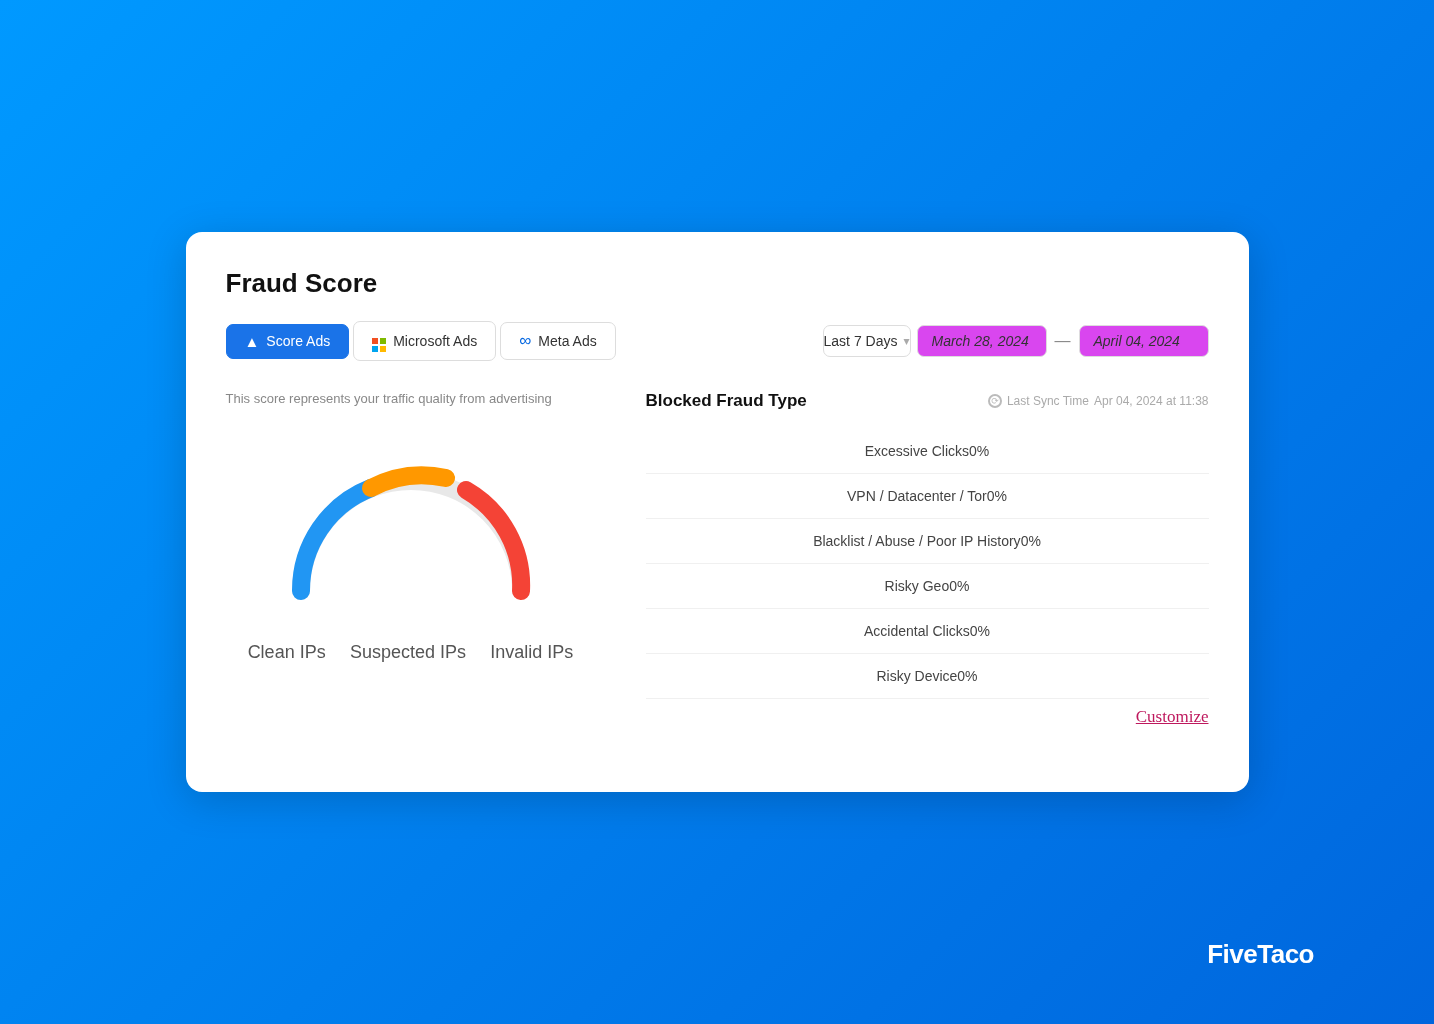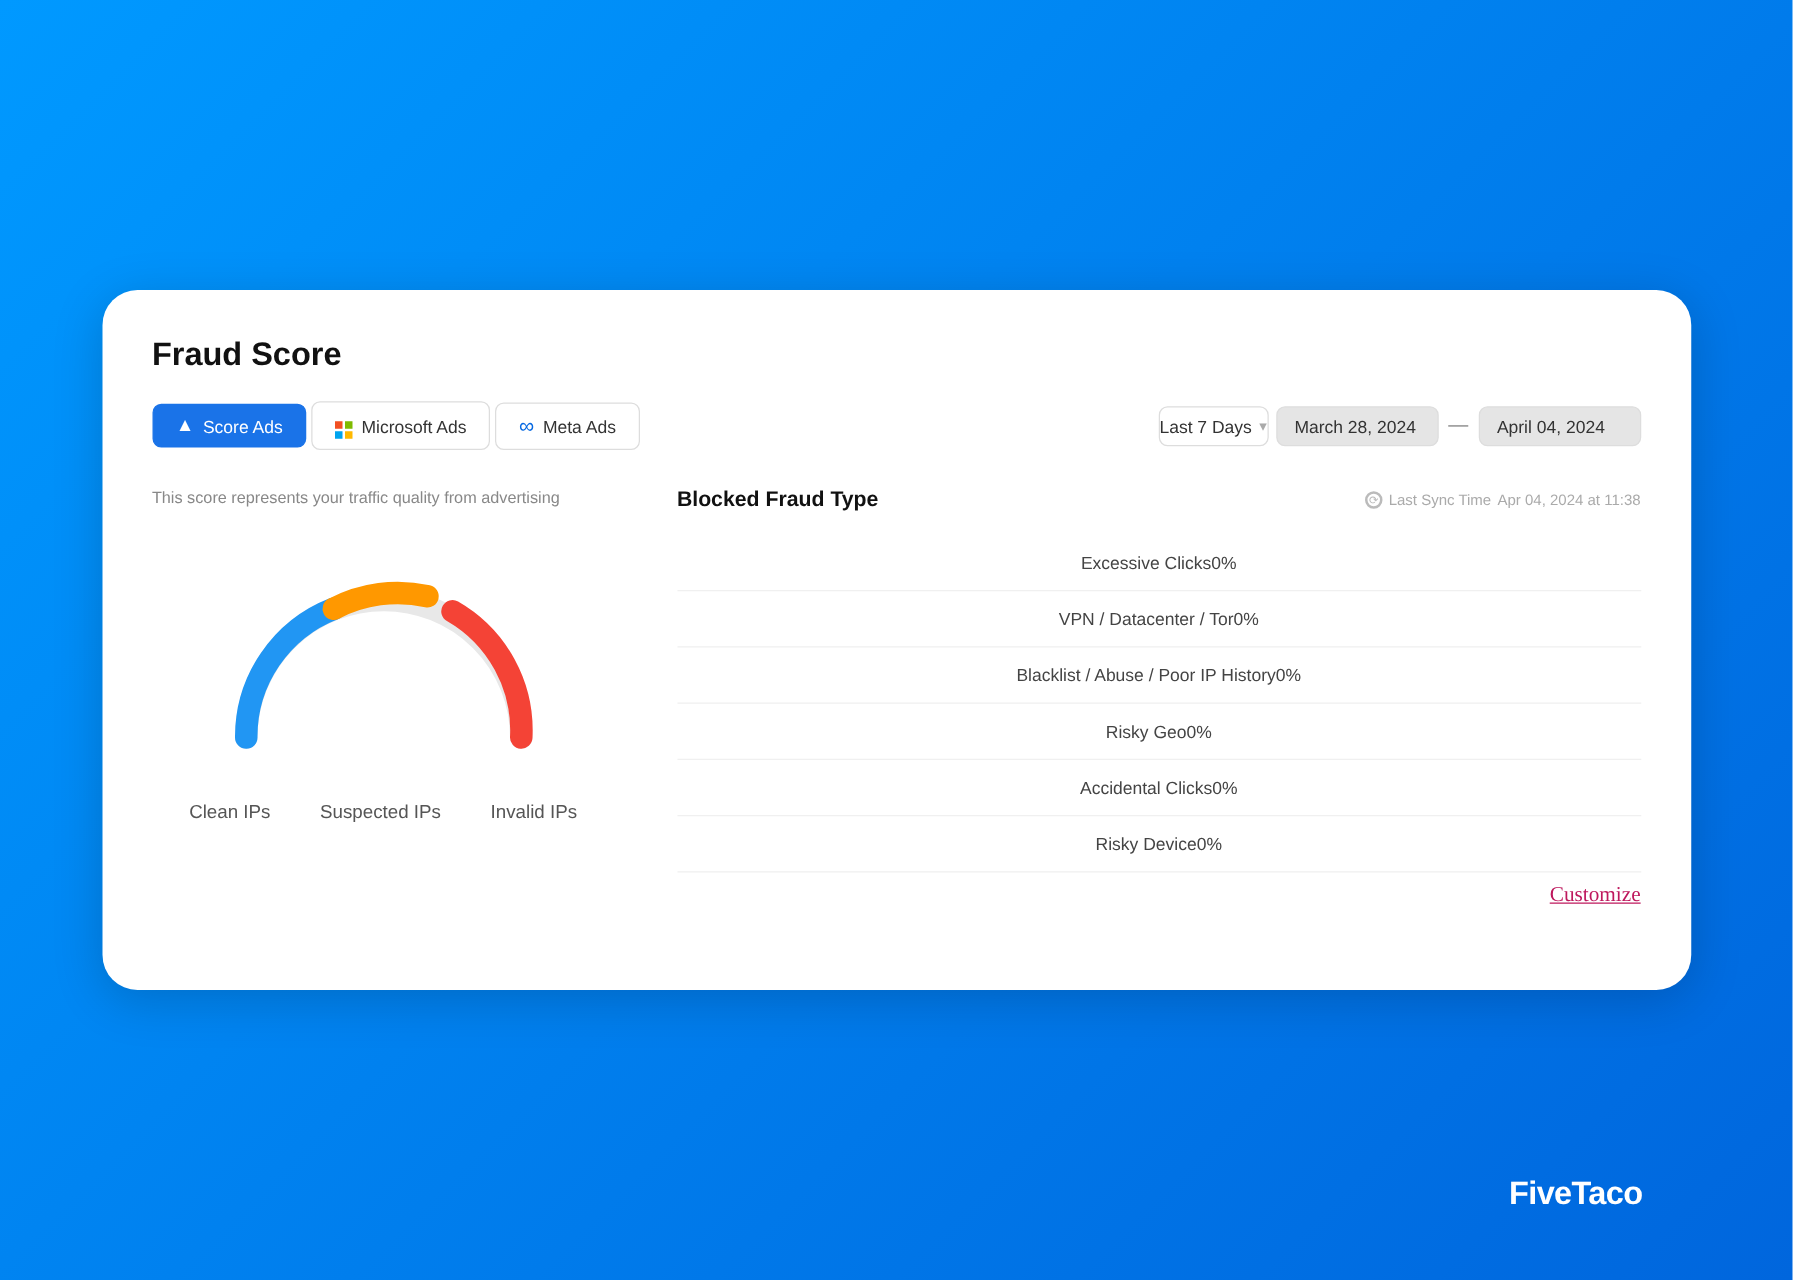--- a/index.html
+++ b/index.html
@@ -8,22 +8,22 @@
       height: 1024px;
       background: linear-gradient(135deg, #0099ff 0%, #0066dd 100%);
       display: flex;
       align-items: center;
       justify-content: center;
       font-family: -apple-system, BlinkMacSystemFont, 'Segoe UI', sans-serif;
       position: relative;
     }
     .card {
       background: #fff;
-      border-radius: 28px;
-      width: 1271px;
+      border-radius: 16px;
+      width: 1063px;
       min-height: 560px;
       padding: 36px 40px 40px 40px;
       box-shadow: 0 8px 40px rgba(0,0,0,0.18);
     }
     .card-title {
       font-size: 26px;
       font-weight: 800;
       color: #111;
       margin-bottom: 22px;
     }
@@ -75,22 +75,23 @@
       color: #333;
       background: #fff;
       cursor: pointer;
     }
     .date-input {
       border: 1.5px solid #ddd;
       border-radius: 7px;
       padding: 7px 14px;
       font-size: 14px;
       color: #333;
-      background: #e5e5e5;
+      background: #d946ef;
       min-width: 130px;
+      font-style: italic;
     }
     .date-dash {
       font-size: 16px;
       color: #888;
       padding: 0 2px;
     }
     .main-content {
       display: flex;
       gap: 50px;
     }
@@ -123,21 +124,21 @@
       width: 280px;
       height: 160px;
     }
     .ip-labels {
       display: flex;
       justify-content: space-around;
       margin-top: 16px;
       padding: 0 10px;
     }
     .ip-label {
-      font-size: 15px;
+      font-size: 18px;
       color: #555;
       text-align: center;
     }
     .blocked-header {
       display: flex;
       align-items: center;
       justify-content: space-between;
       margin-bottom: 18px;
     }
     .blocked-title {

